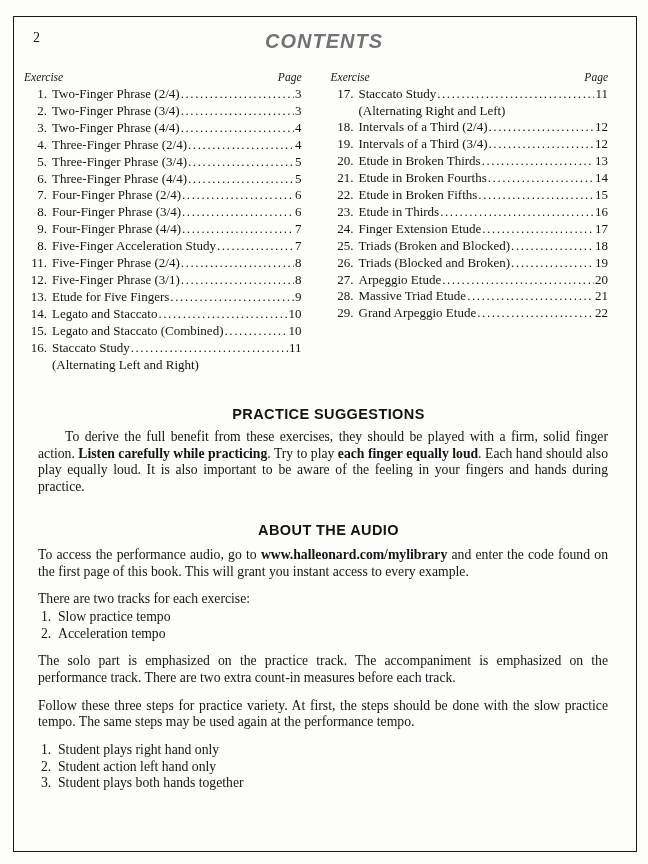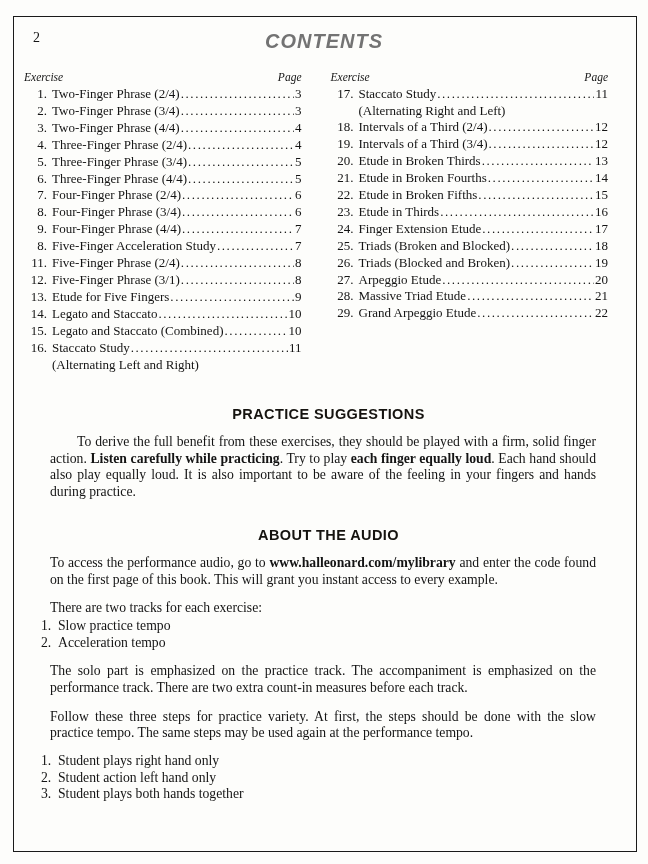--- a/index.html
+++ b/index.html
@@ -82,21 +82,21 @@
     color:#15130f;
     padding-left:9px;
   }
   .practice-heading { margin-top:33px; }
   .audio-heading { margin-top:26px; }
   .body-block {
     padding:0 40px 0 38px;
     font-size:13.7px;
     line-height:16.7px;
   }
-  p.para { margin:12px; text-align:justify; }
+  p.para { margin:0; text-align:justify; }
   p.indent { text-indent:27px; }
   .practice-body { margin-top:7px; }
   .audio-body { margin-top:9px; }
   .audio-body p.para { margin-bottom:11px; }
   .list-intro { margin-bottom:1px !important; }
   .num-list { margin:0 0 11px 0; }
   .list-row { display:flex; line-height:16.6px; }
   .list-num { flex:none; width:17px; padding-left:3px; }
   b { font-weight:bold; }
 </style>

